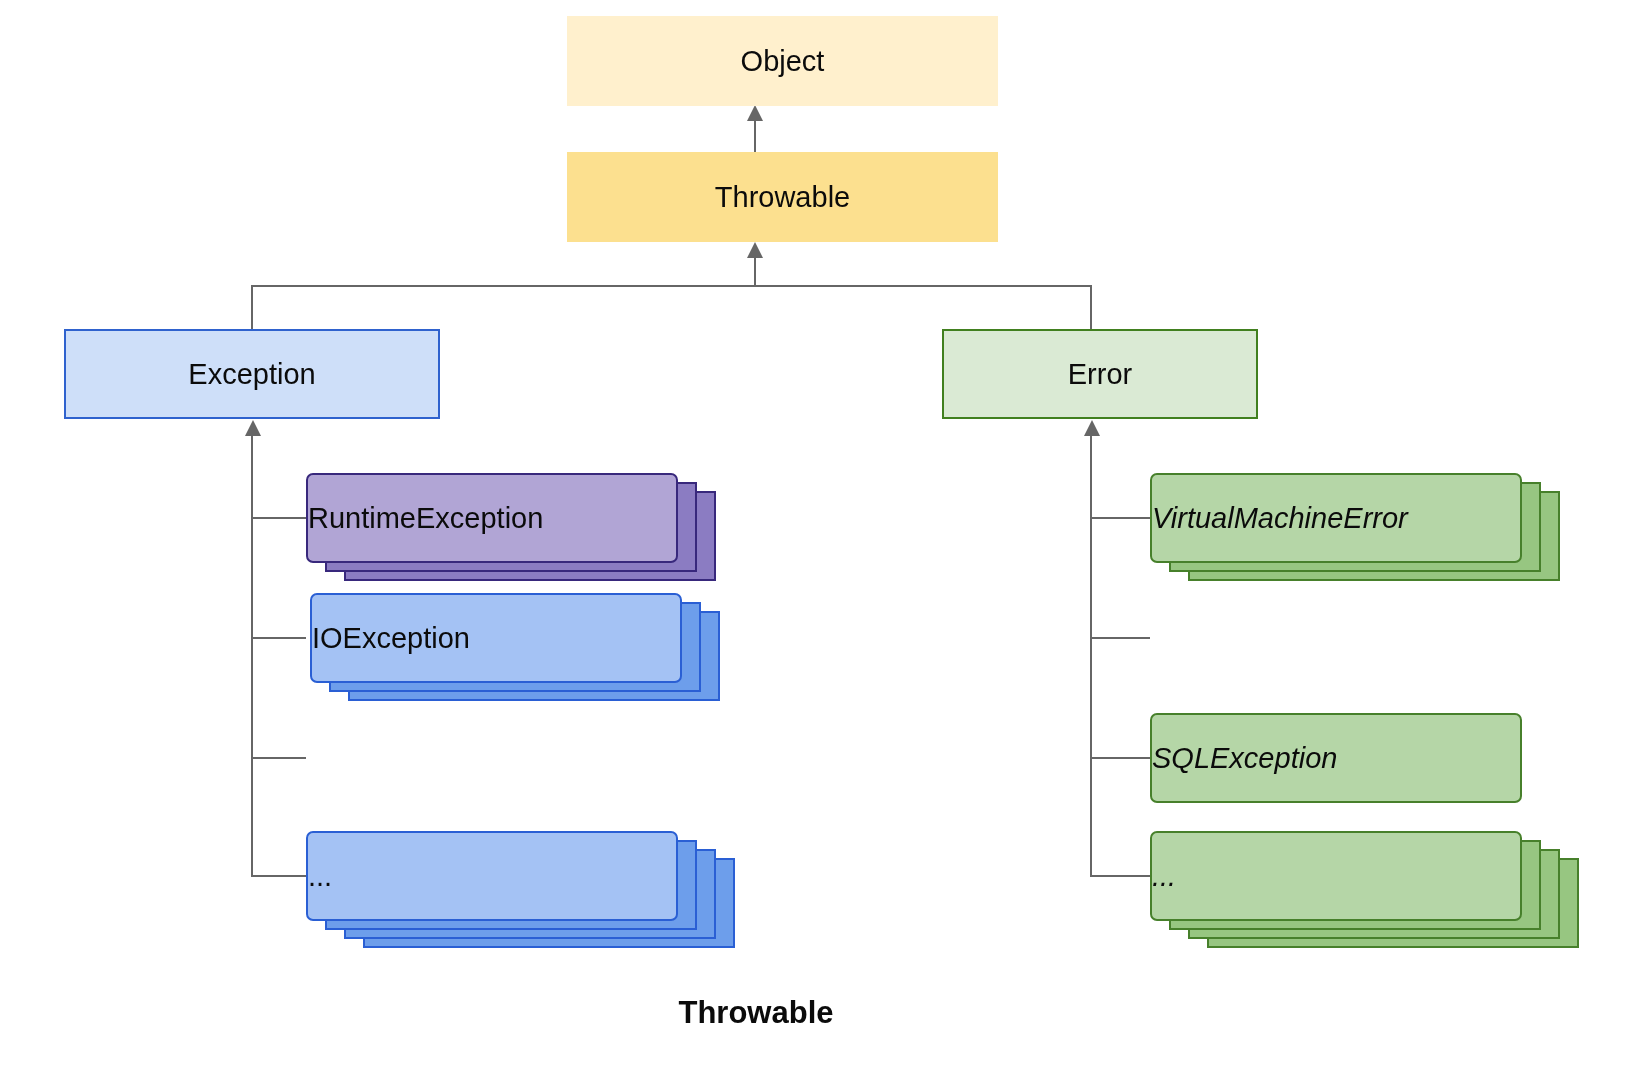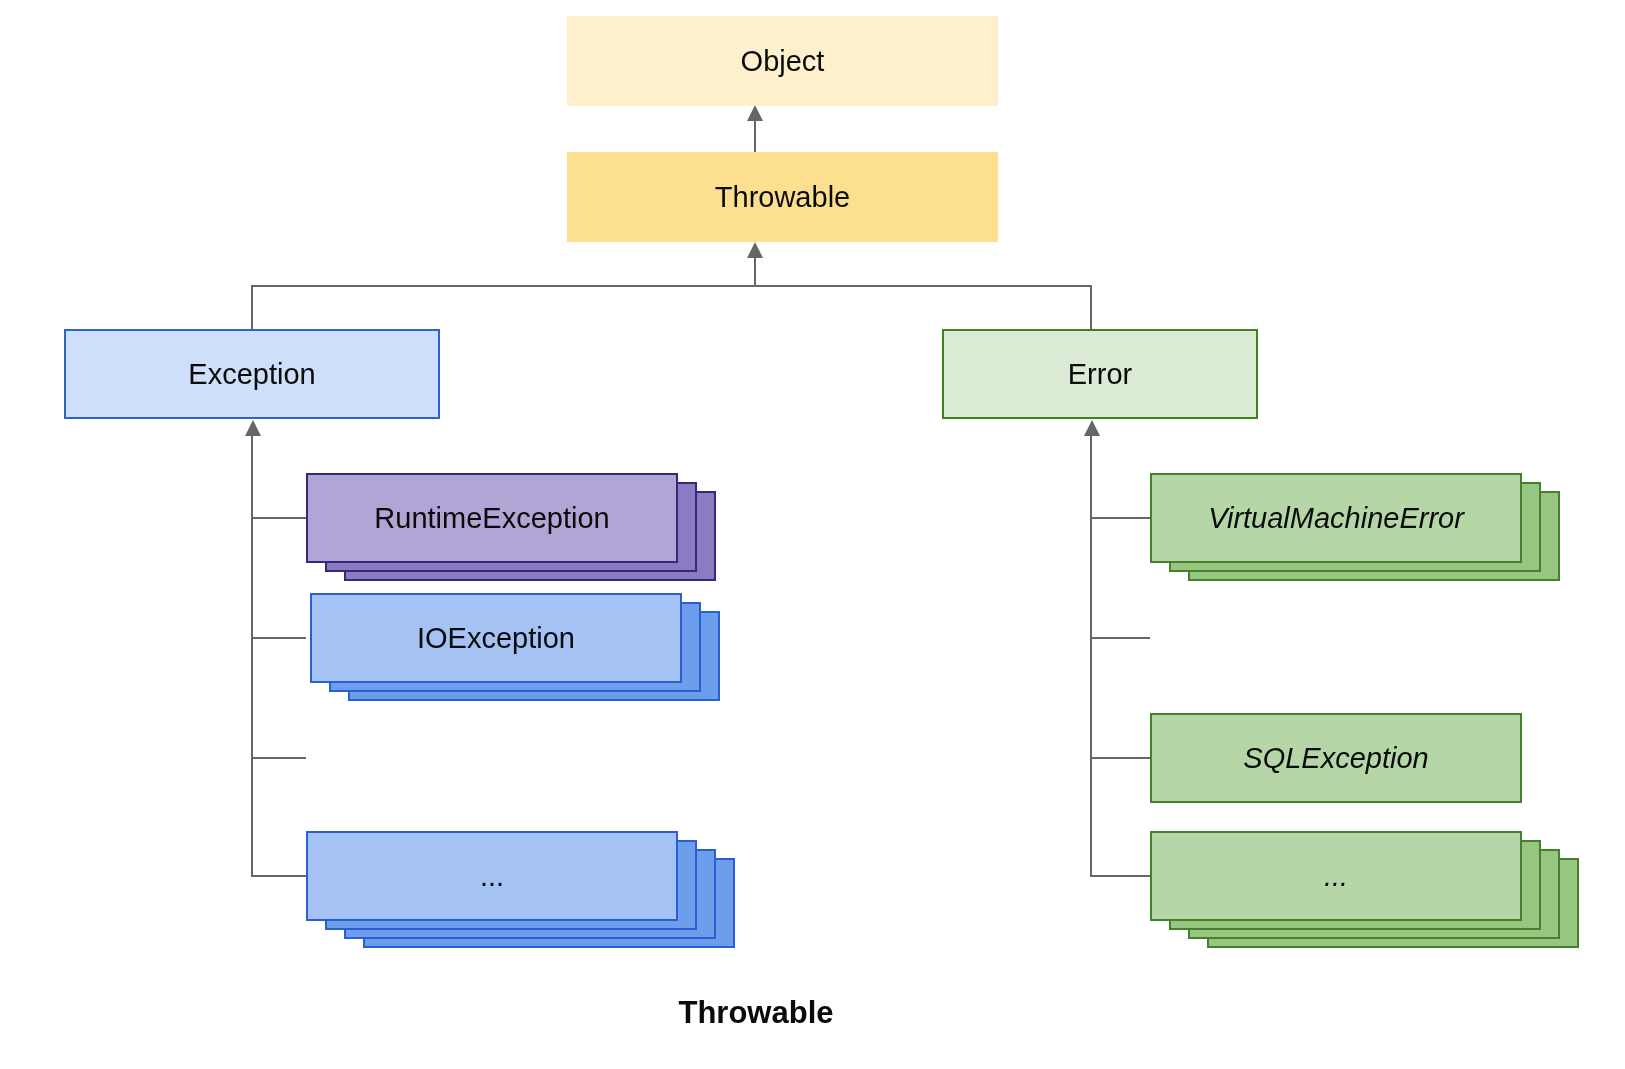--- a/index.html
+++ b/index.html
@@ -27,22 +27,22 @@
   .box-error{left:903px;top:329px;width:316px;background:var(--error_fill);
              border:2px solid var(--error_border);margin-left:39px;}
 
   
   .stack{position:absolute;width:372px;height:90px;}
   .layer,.card{position:absolute;left:0;top:0;width:100%;height:100%;
                box-sizing:border-box;border:2px solid;}
   .l1{left:19px;top:9px;}
   .l2{left:38px;top:18px;}
   .l3{left:57px;top:27px;}
-  .card{display:flex;align-items:center;justify-content:center;
-        font-size:29px;color:var(--text);}
+  .card{display:flex;align-items:center;
+        font-size:29px;color:var(--text);border-radius:7px;}
   .purple.card{background:var(--purple_fill);border-color:var(--purple_border);}
   .purple.layer{background:var(--purple_back);border-color:var(--purple_border);}
   .blue.card{background:var(--blue_fill);border-color:var(--blue_border);}
   .blue.layer{background:var(--blue_back);border-color:var(--blue_border);}
   .green.card{background:var(--green_fill);border-color:var(--green_border);font-style:italic;}
   .green.layer{background:var(--green_back);border-color:var(--green_border);}
 
   .caption{position:absolute;left:456px;top:995px;width:600px;text-align:center;
            font-weight:bold;font-size:31px;color:var(--text);}
 </style>

